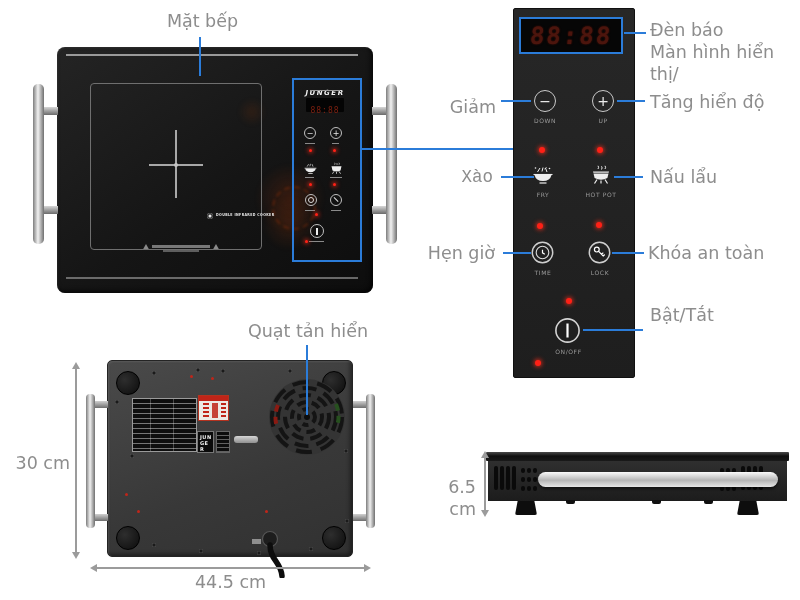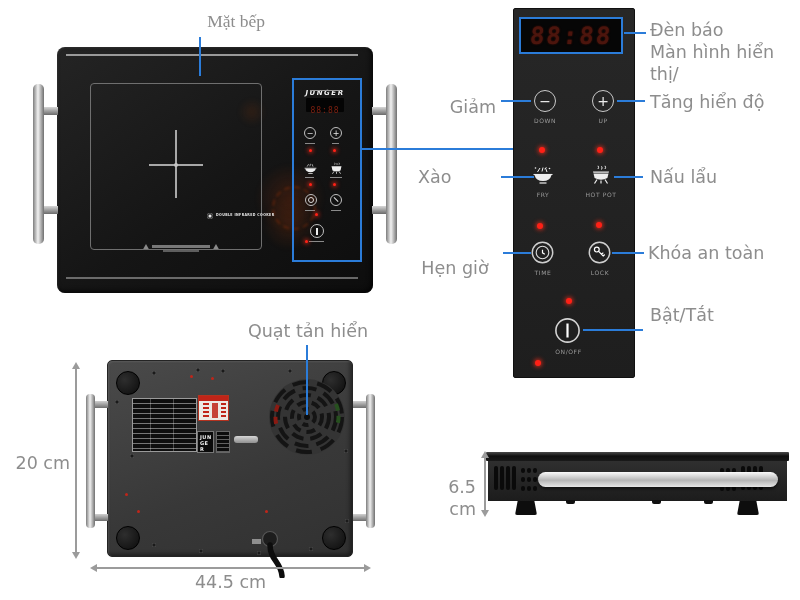--- a/index.html
+++ b/index.html
@@ -118,21 +118,21 @@
   <div class="minibar" style="left:305px;top:210px;width:10px;"></div>
   <div class="minibar" style="left:331px;top:210px;width:10px;"></div>
   <div class="dot-red" style="left:315px;top:213px;width:3px;height:3px;"></div>
 
   <div class="mcir" style="left:310px;top:224px;width:14px;height:14px;border-width:1.2px;">
       <div style="width:1.5px;height:7px;background:#eee;"></div>
     </div>
   <div class="minibar" style="left:309px;top:241px;width:15px;"></div>
   <div class="dot-red" style="left:305px;top:240px;width:3px;height:3px;"></div>
 
-  <div class="lbl" style="left:140px;top:10px;width:125px;text-align:right;font-family:Liberation Serif, serif;">Mặt bếp</div>
+  <div class="lbl" style="left:140px;top:10px;width:125px;text-align:center;">Mặt bếp</div>
   <div class="bluln" style="left:199px;top:37px;width:2px;height:39px;"></div>
 
   <div class="bluebox" style="left:292px;top:78px;width:66px;height:180px;"></div>
   <div class="bluln" style="left:360px;top:148px;width:153px;height:2px;"></div>
 
   <div class="abs" style="left:513px;top:8px;width:122px;height:370px;border-radius:2px;border:1px solid #101010;box-sizing:border-box;
               background:linear-gradient(180deg,#272727,#1e1e1e);"></div>
 
   <div class="abs" style="left:519px;top:17px;width:104px;height:37px;background:#060606;border:2px solid var(--accent,#2b7cd9);box-sizing:border-box;
               display:flex;align-items:center;justify-content:center;">
@@ -211,27 +211,27 @@
   <div class="bluln" style="left:624px;top:32px;width:22px;height:2px;"></div>
 
   <div class="lbl" style="left:408px;top:96px;width:88px;text-align:right;">
     <div>Giảm</div>
   </div>
   <div class="bluln" style="left:501px;top:100px;width:30px;height:2px;"></div>
 
   <div class="lbl" style="left:650px;top:91px;">Tăng hiển độ</div>
   <div class="bluln" style="left:617px;top:100px;width:28px;height:2px;"></div>
 
-  <div class="lbl" style="left:418px;top:166px;width:75px;">Xào</div>
+  <div class="lbl" style="left:418px;top:166px;width:75px;text-align:right;font-family:Liberation Mono, monospace;">Xào</div>
   <div class="bluln" style="left:501px;top:176px;width:33px;height:2px;"></div>
 
   <div class="lbl" style="left:650px;top:166px;">Nấu lẩu</div>
   <div class="bluln" style="left:614px;top:176px;width:29px;height:2px;"></div>
 
-  <div class="lbl" style="left:415px;top:257px;width:80px;text-align:center;">Hẹn giờ</div>
+  <div class="lbl" style="left:415px;top:242px;width:80px;text-align:right;">Hẹn giờ</div>
   <div class="bluln" style="left:503px;top:252px;width:28px;height:2px;"></div>
 
   <div class="lbl" style="left:648px;top:242px;">Khóa an toàn</div>
   <div class="bluln" style="left:612px;top:252px;width:32px;height:2px;"></div>
 
   <div class="lbl" style="left:650px;top:304px;">Bật/Tắt</div>
   <div class="bluln" style="left:583px;top:329px;width:60px;height:2px;"></div>
 
   <div class="abs" style="left:107px;top:360px;width:246px;height:197px;border-radius:5px;border:1px solid #242424;box-sizing:border-box;
               background:linear-gradient(160deg,#4a4a4a,#383838 60%,#313131);
@@ -301,21 +301,21 @@
     <svg width="60" height="48" viewBox="0 0 60 48">
       <rect x="12" y="9" width="9" height="5" fill="#8f8f8f"></rect>
       <circle cx="30" cy="9" r="7.5" fill="#1d1d1d" stroke="#555" stroke-width="1.2"></circle>
       <path d="M30 15 C30 30 41 32 42 46" stroke="#0d0d0d" stroke-width="5.5" fill="none" stroke-linecap="round"></path>
     </svg>
   </div>
 
   <div class="lbl" style="left:243px;top:320px;width:130px;text-align:center;">Quạt tản hiển</div>
   <div class="bluln" style="left:306px;top:345px;width:2px;height:70px;"></div>
 
-  <div class="lbl" style="left:12px;top:452px;width:58px;text-align:right;">20 cm</div>
+  <div class="lbl" style="left:12px;top:452px;width:58px;text-align:right;">30 cm</div>
   <div class="dim" style="left:75px;top:368px;width:1.5px;height:184px;"></div>
   <div class="tri tri-up" style="left:72px;top:362px;"></div>
   <div class="tri tri-down" style="left:72px;top:552px;"></div>
 
   <div class="lbl" style="left:178px;top:571px;width:105px;text-align:center;">44.5 cm</div>
   <div class="dim" style="left:96px;top:567px;width:268px;height:1.5px;"></div>
   <div class="tri tri-left" style="left:90px;top:564px;"></div>
   <div class="tri tri-right" style="left:364px;top:564px;"></div>
 
   <div class="abs" style="left:486px;top:452px;width:303px;height:9px;border-radius:1px;

